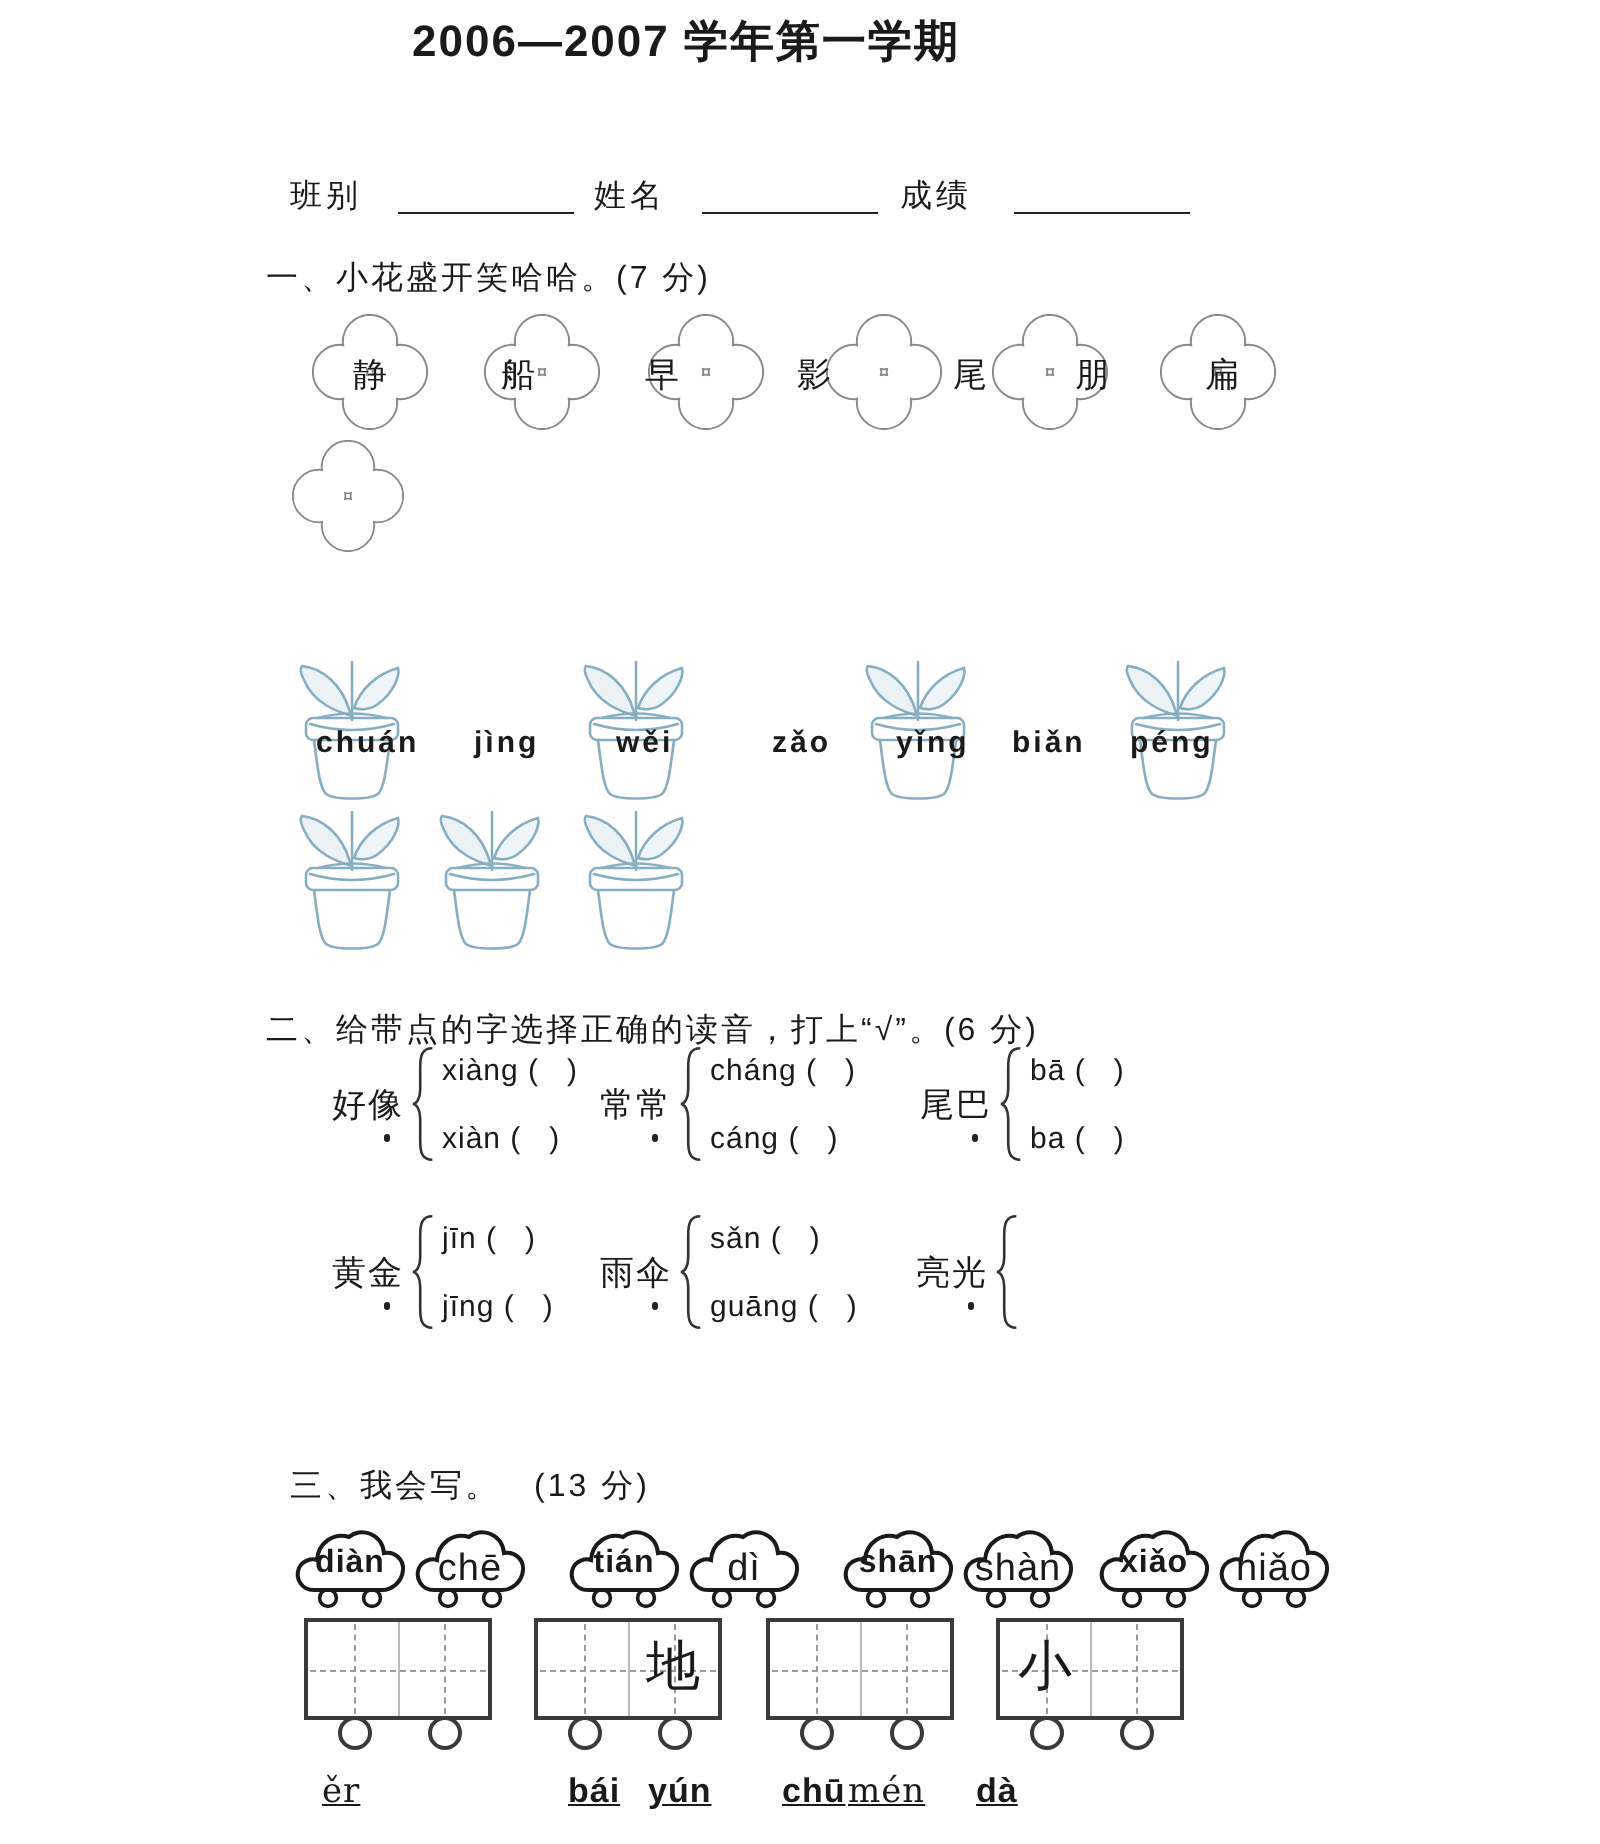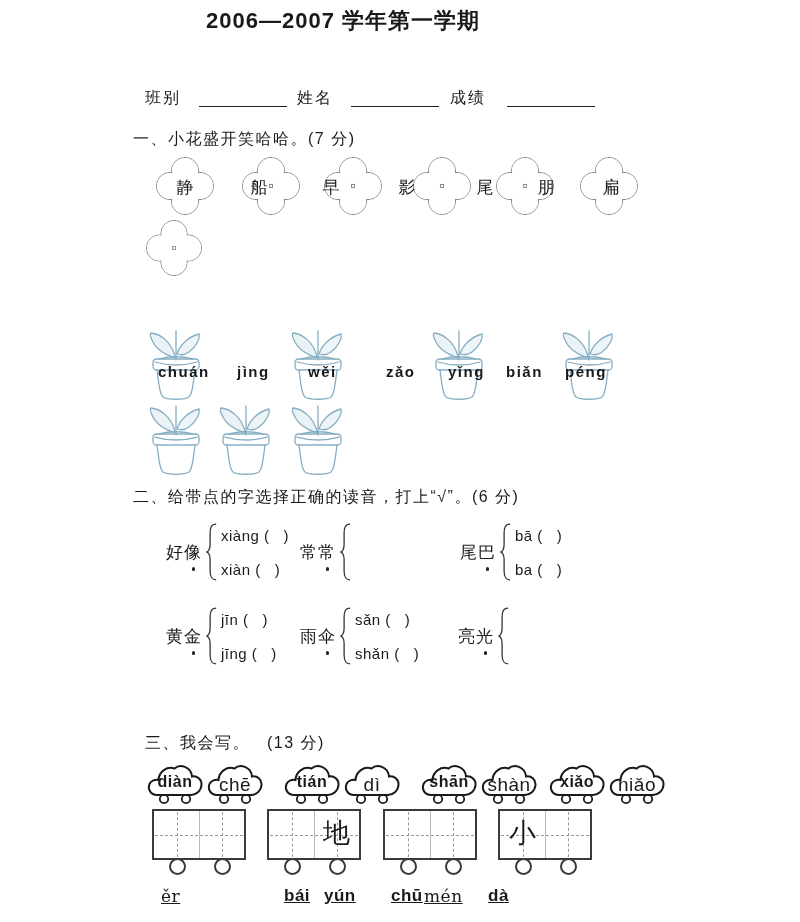--- a/index.html
+++ b/index.html
@@ -147,37 +147,41 @@
   <svg class="abs pot" style="left:147px;top:403px">
       <use href="#sym-pot"></use>
     </svg>
   <svg class="abs pot" style="left:217px;top:403px">
       <use href="#sym-pot"></use>
     </svg>
   <svg class="abs pot" style="left:289px;top:403px">
       <use href="#sym-pot"></use>
     </svg>
 
-  <div class="abs heading" style="left:133px;top:487px">二、给带点的字选择正确的读音，打上“√”。(6 分)</div>
+  <div class="abs heading" style="left:133px;top:505px">二、给带点的字选择正确的读音，打上“√”。(6 分)</div>
 
   <div class="s2item" style="left:166px;top:521px">
     <span class="word">好像</span>
     <svg class="brace">
         <use href="#sym-brace"></use>
       </svg>
     <div class="opts">
       <span class="opt">xiàng (   )</span>
       <span class="opt">xiàn (   )</span>
     </div>
   </div>
   <div class="s2item" style="left:300px;top:521px">
     <span class="word">常常</span>
     <svg class="brace">
         <use href="#sym-brace"></use>
       </svg>
+    <div class="opts">
+      <span class="opt">cháng (   )</span>
+      <span class="opt">cáng (   )</span>
+    </div>
   </div>
   <div class="s2item" style="left:460px;top:521px">
     <span class="word">尾巴</span>
     <svg class="brace">
         <use href="#sym-brace"></use>
       </svg>
     <div class="opts">
       <span class="opt">bā (   )</span>
       <span class="opt">ba (   )</span>
     </div>
@@ -192,21 +196,21 @@
       <span class="opt">jīng (   )</span>
     </div>
   </div>
   <div class="s2item" style="left:300px;top:605px">
     <span class="word">雨伞</span>
     <svg class="brace">
         <use href="#sym-brace"></use>
       </svg>
     <div class="opts">
       <span class="opt">sǎn (   )</span>
-      <span class="opt">shǎn (   )</span>
+      <span class="opt">guāng (   )</span>
     </div>
   </div>
   <div class="s2item" style="left:458px;top:605px">
     <span class="word">亮光</span>
     <svg class="brace">
         <use href="#sym-brace"></use>
       </svg>
   </div>
 
   <span class="abs heading" style="left:145px;top:733px">三、我会写。</span>

